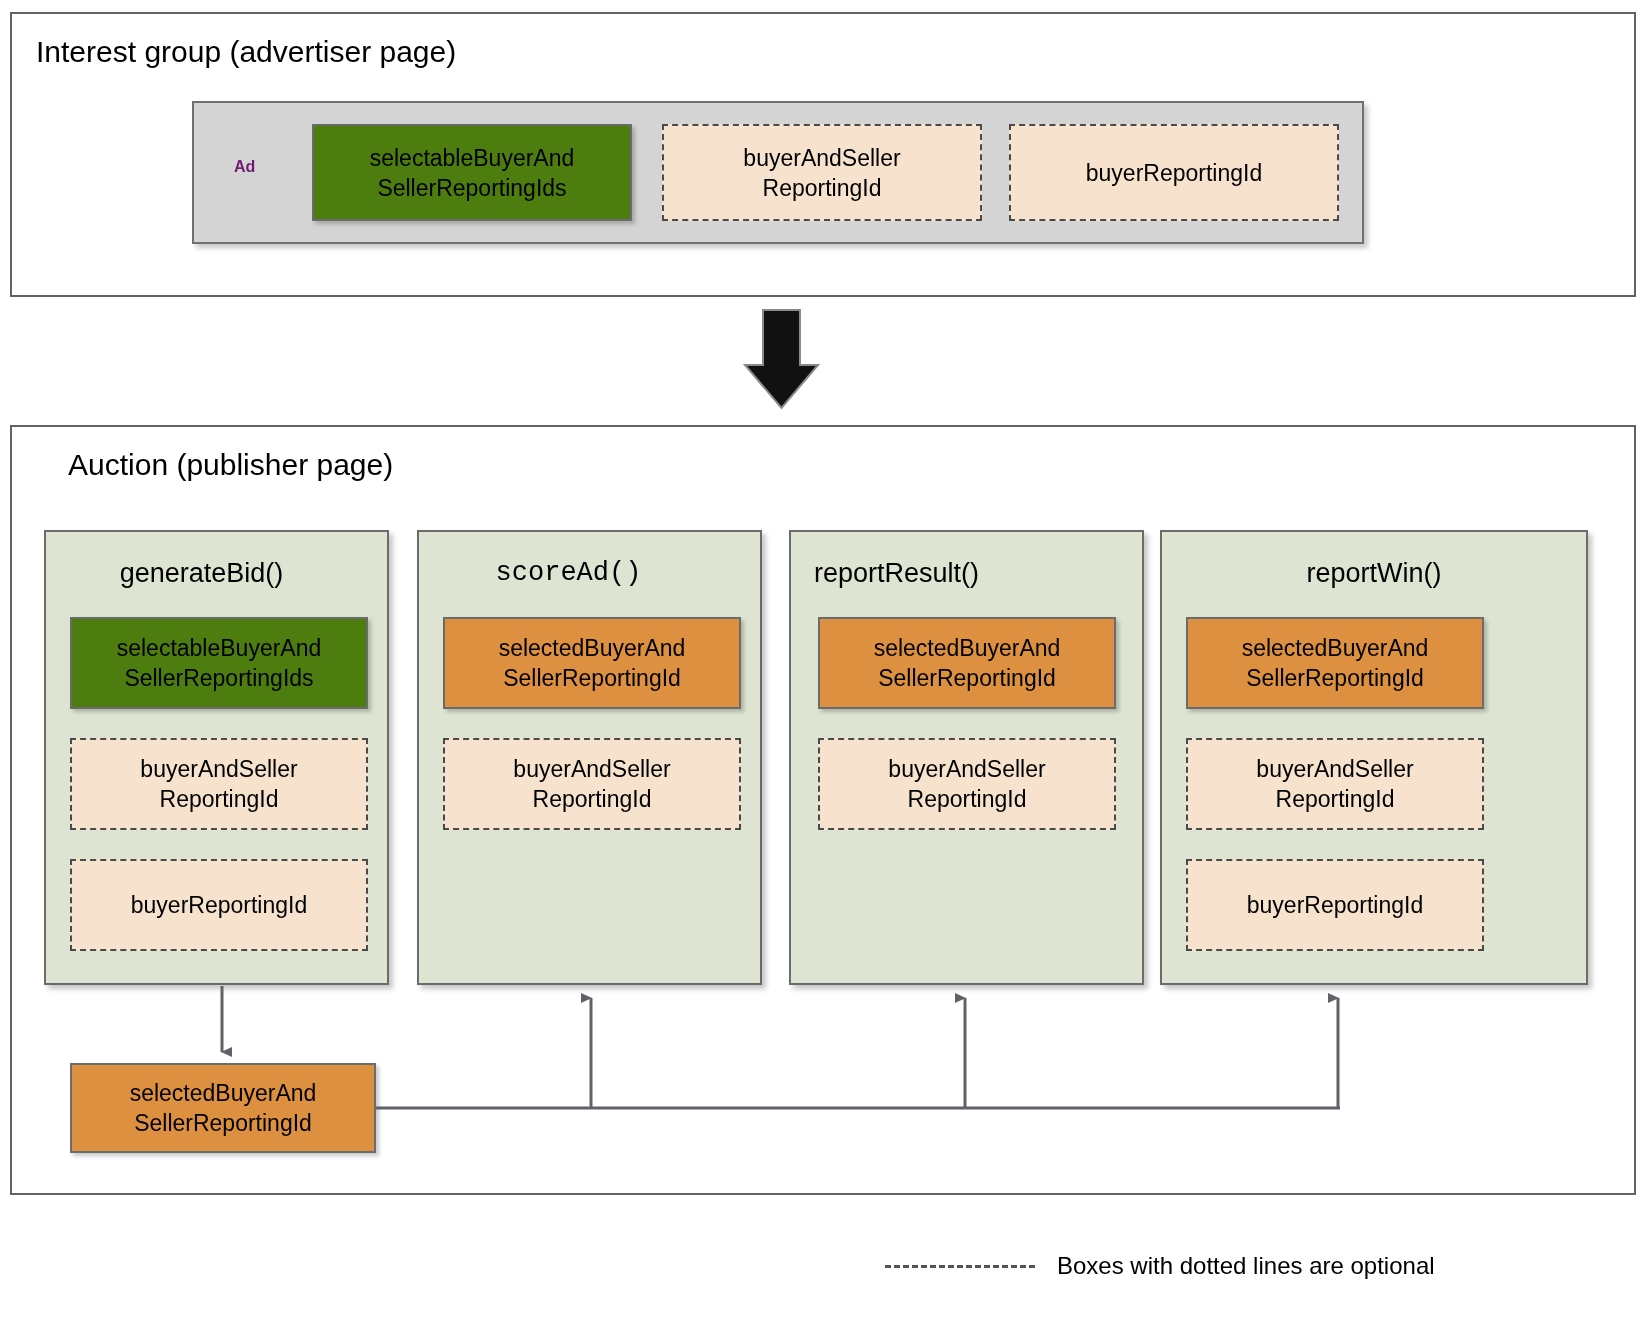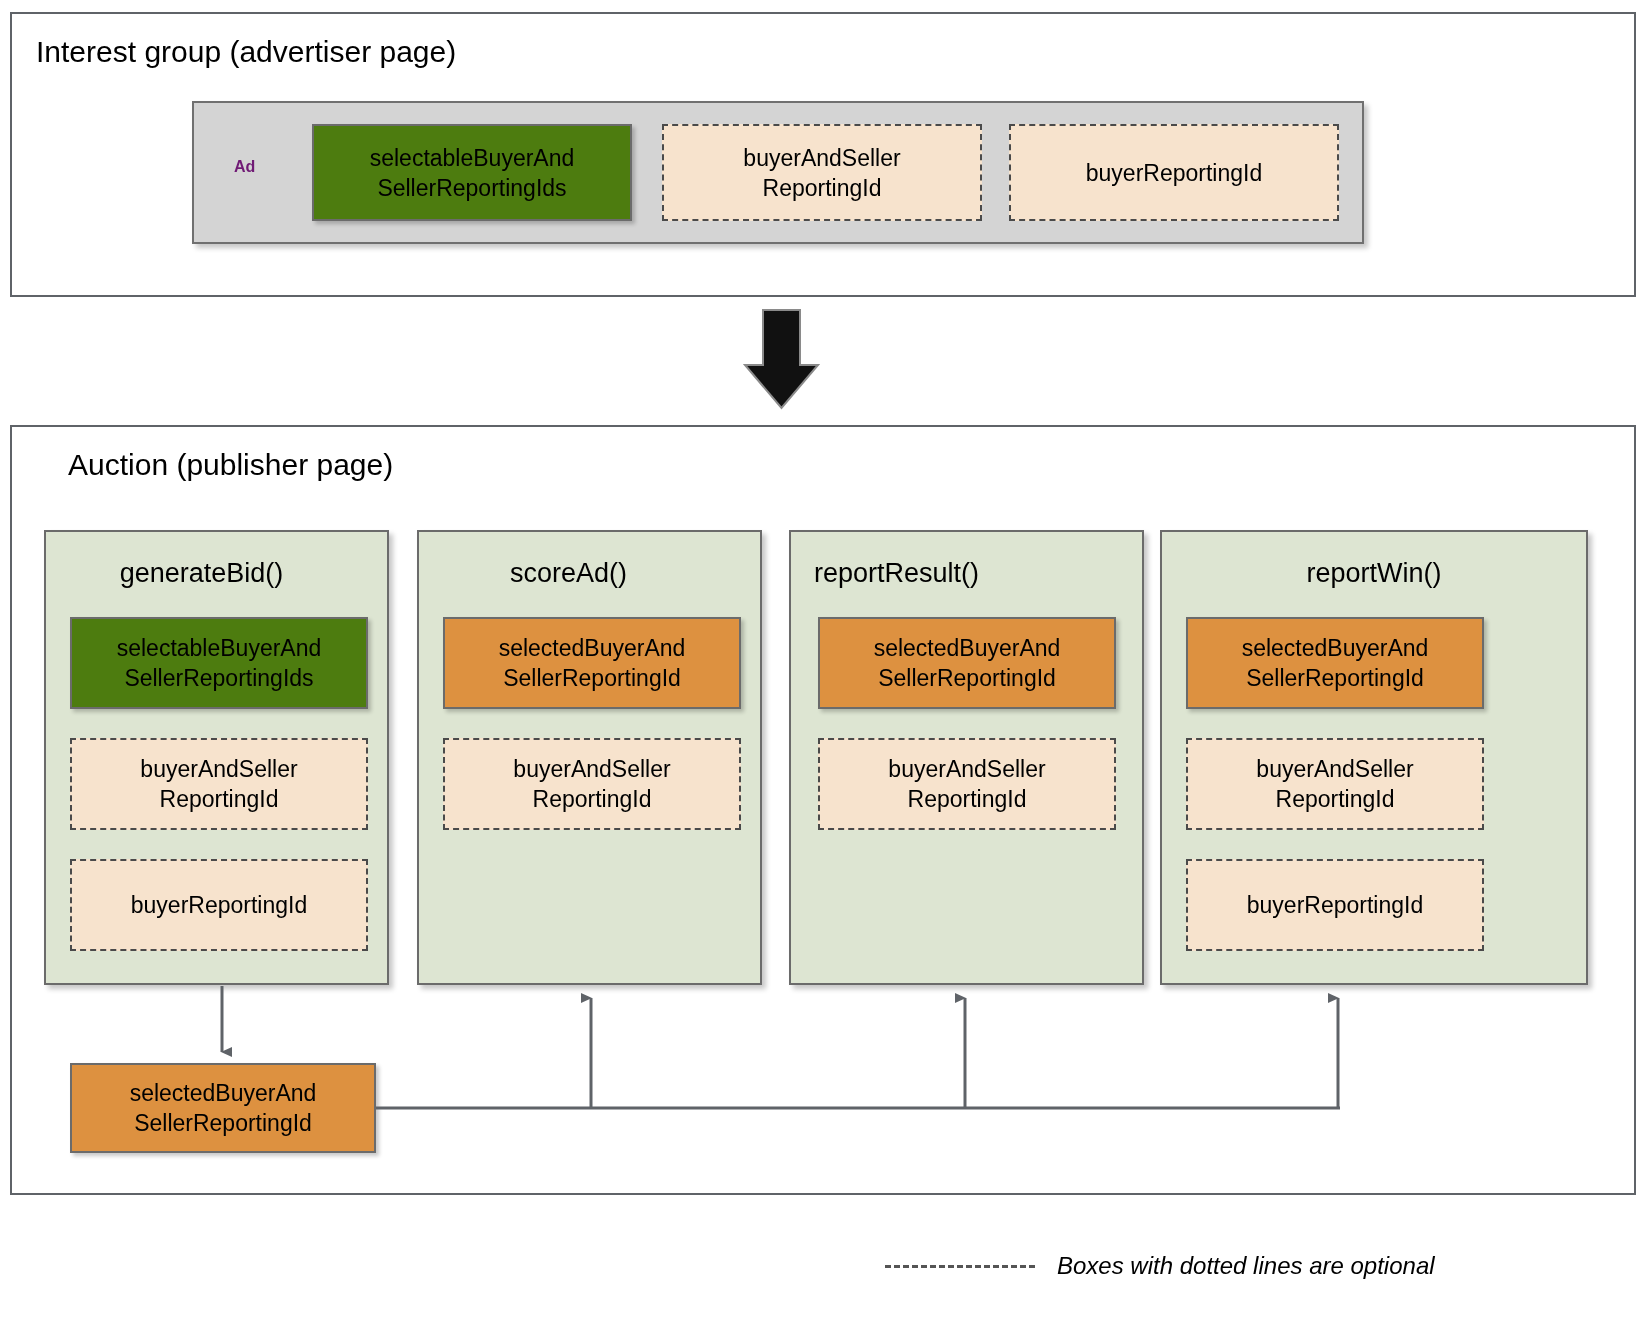--- a/index.html
+++ b/index.html
@@ -127,21 +127,20 @@
     align-items: center;
     gap: 22px;
   }
   .legend-swatch {
     width: 150px;
     height: 0;
     border-top: 3px dashed #555;
   }
   .legend-text {
     font-size: 24px;
-    font-style: italic;
     color: #000;
     white-space: nowrap;
   }
 </style>
 </head>
 <body>
 
 <div id="canvas">
 
   <div class="panel" style="left:10px; top:12px; width:1626px; height:285px;"></div>
@@ -166,21 +165,21 @@
 
   <div class="fn-col" style="left:44px; top:530px; width:345px; height:455px;"></div>
   <div class="fn-title" style="left:44px; top:557px; width:315px;">generateBid()</div>
   <div class="box solid-light" style="left:70px; top:617px; width:298px; height:92px;">selectableBuyerAnd
 SellerReportingIds</div>
   <div class="box dashed-pale" style="left:70px; top:738px; width:298px; height:92px;">buyerAndSeller
 ReportingId</div>
   <div class="box dashed-pale" style="left:70px; top:859px; width:298px; height:92px;">buyerReportingId</div>
 
   <div class="fn-col" style="left:417px; top:530px; width:345px; height:455px;"></div>
-  <div class="fn-title" style="left:417px; top:557px; width:303px;">scoreAd()</div>
+  <div class="fn-title" style="left:417px; top:557px; width:303px;font-family:Liberation Mono, monospace;">scoreAd()</div>
   <div class="box solid-dark" style="left:443px; top:617px; width:298px; height:92px;">selectedBuyerAnd
 SellerReportingId</div>
   <div class="box dashed-pale" style="left:443px; top:738px; width:298px; height:92px;">buyerAndSeller
 ReportingId</div>
 
   <div class="fn-col" style="left:789px; top:530px; width:355px; height:455px;"></div>
   <div class="fn-title" style="left:743px; top:557px; width:307px;">reportResult()</div>
   <div class="box solid-dark" style="left:818px; top:617px; width:298px; height:92px;">selectedBuyerAnd
 SellerReportingId</div>
   <div class="box dashed-pale" style="left:818px; top:738px; width:298px; height:92px;">buyerAndSeller

